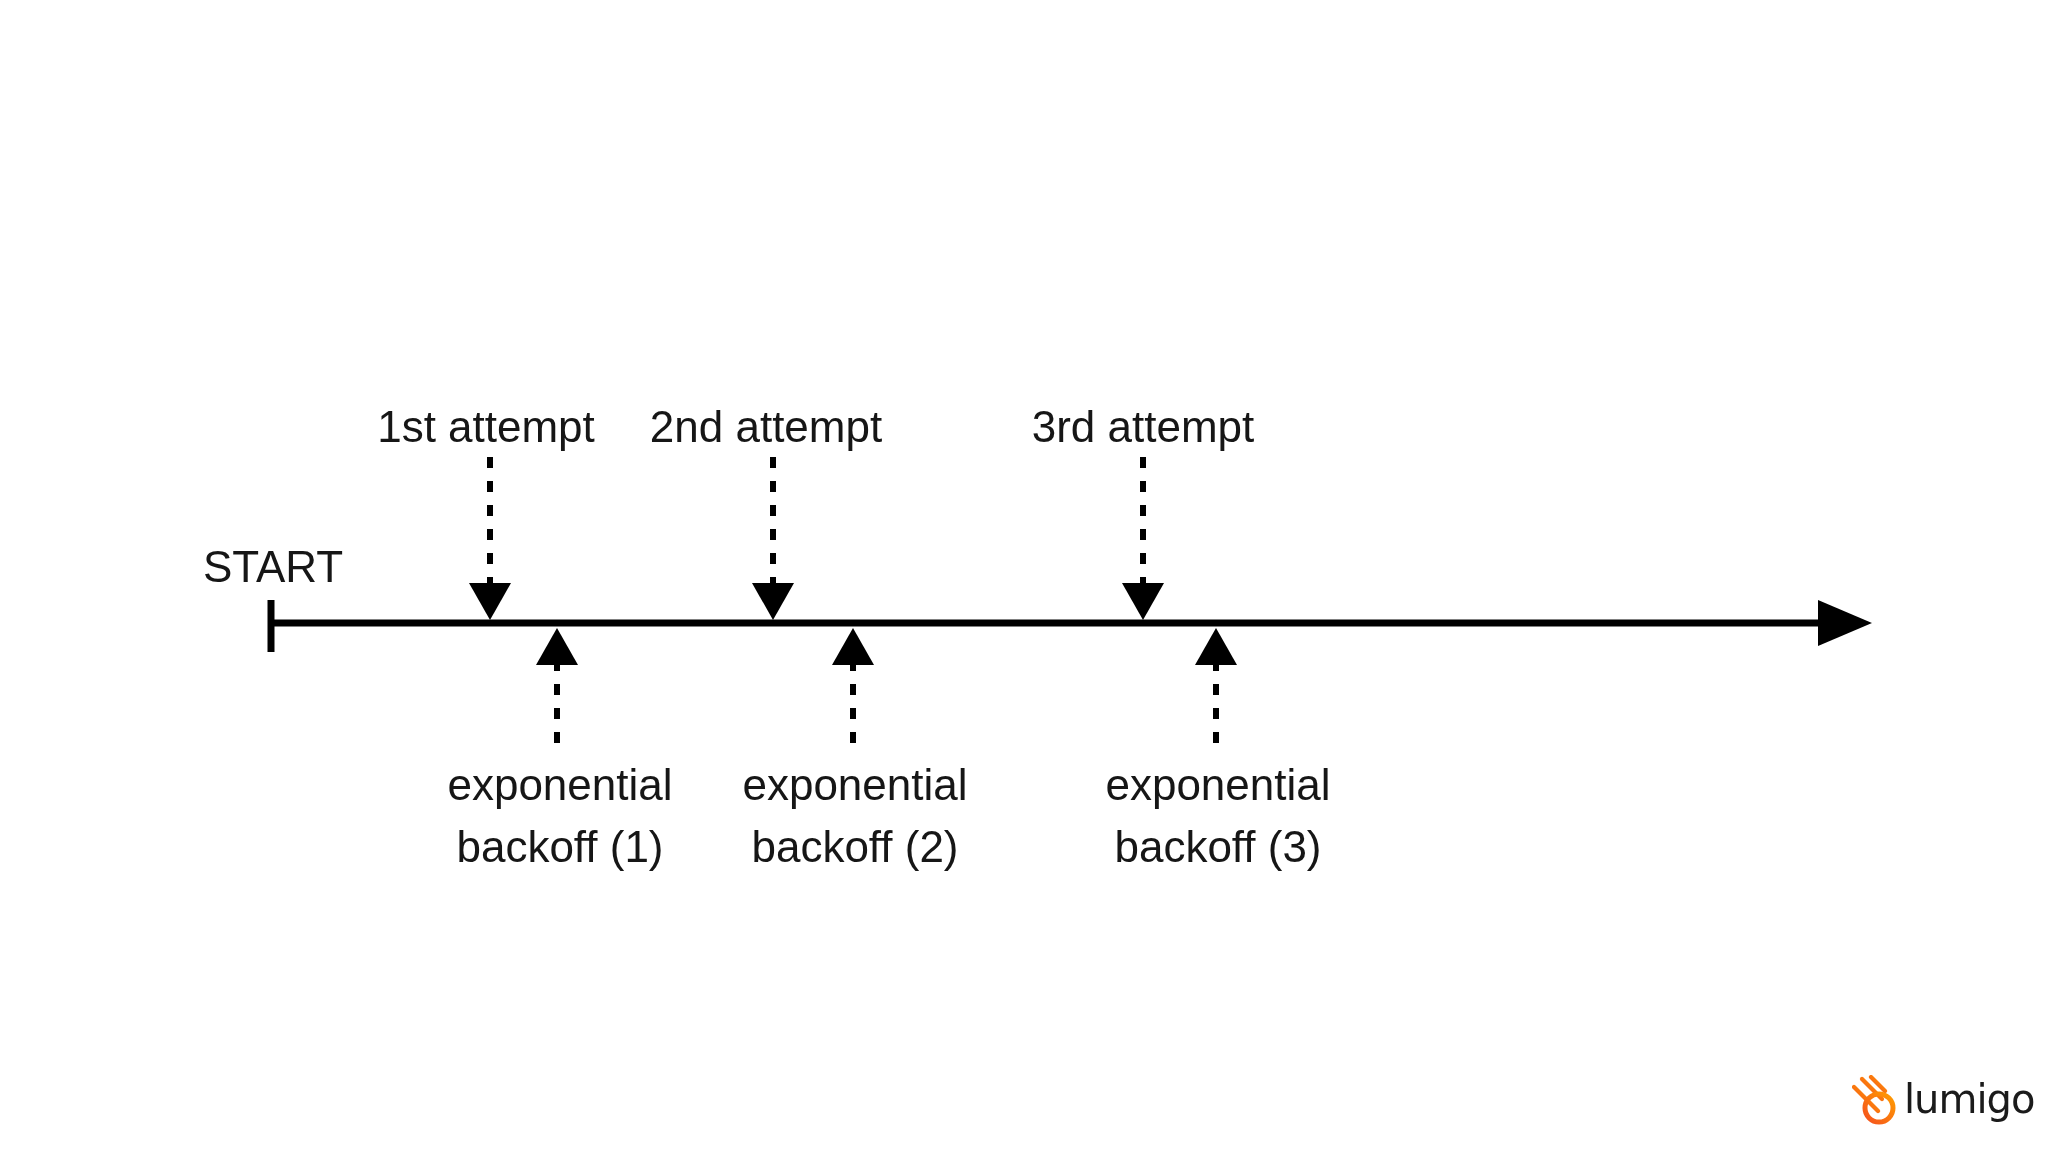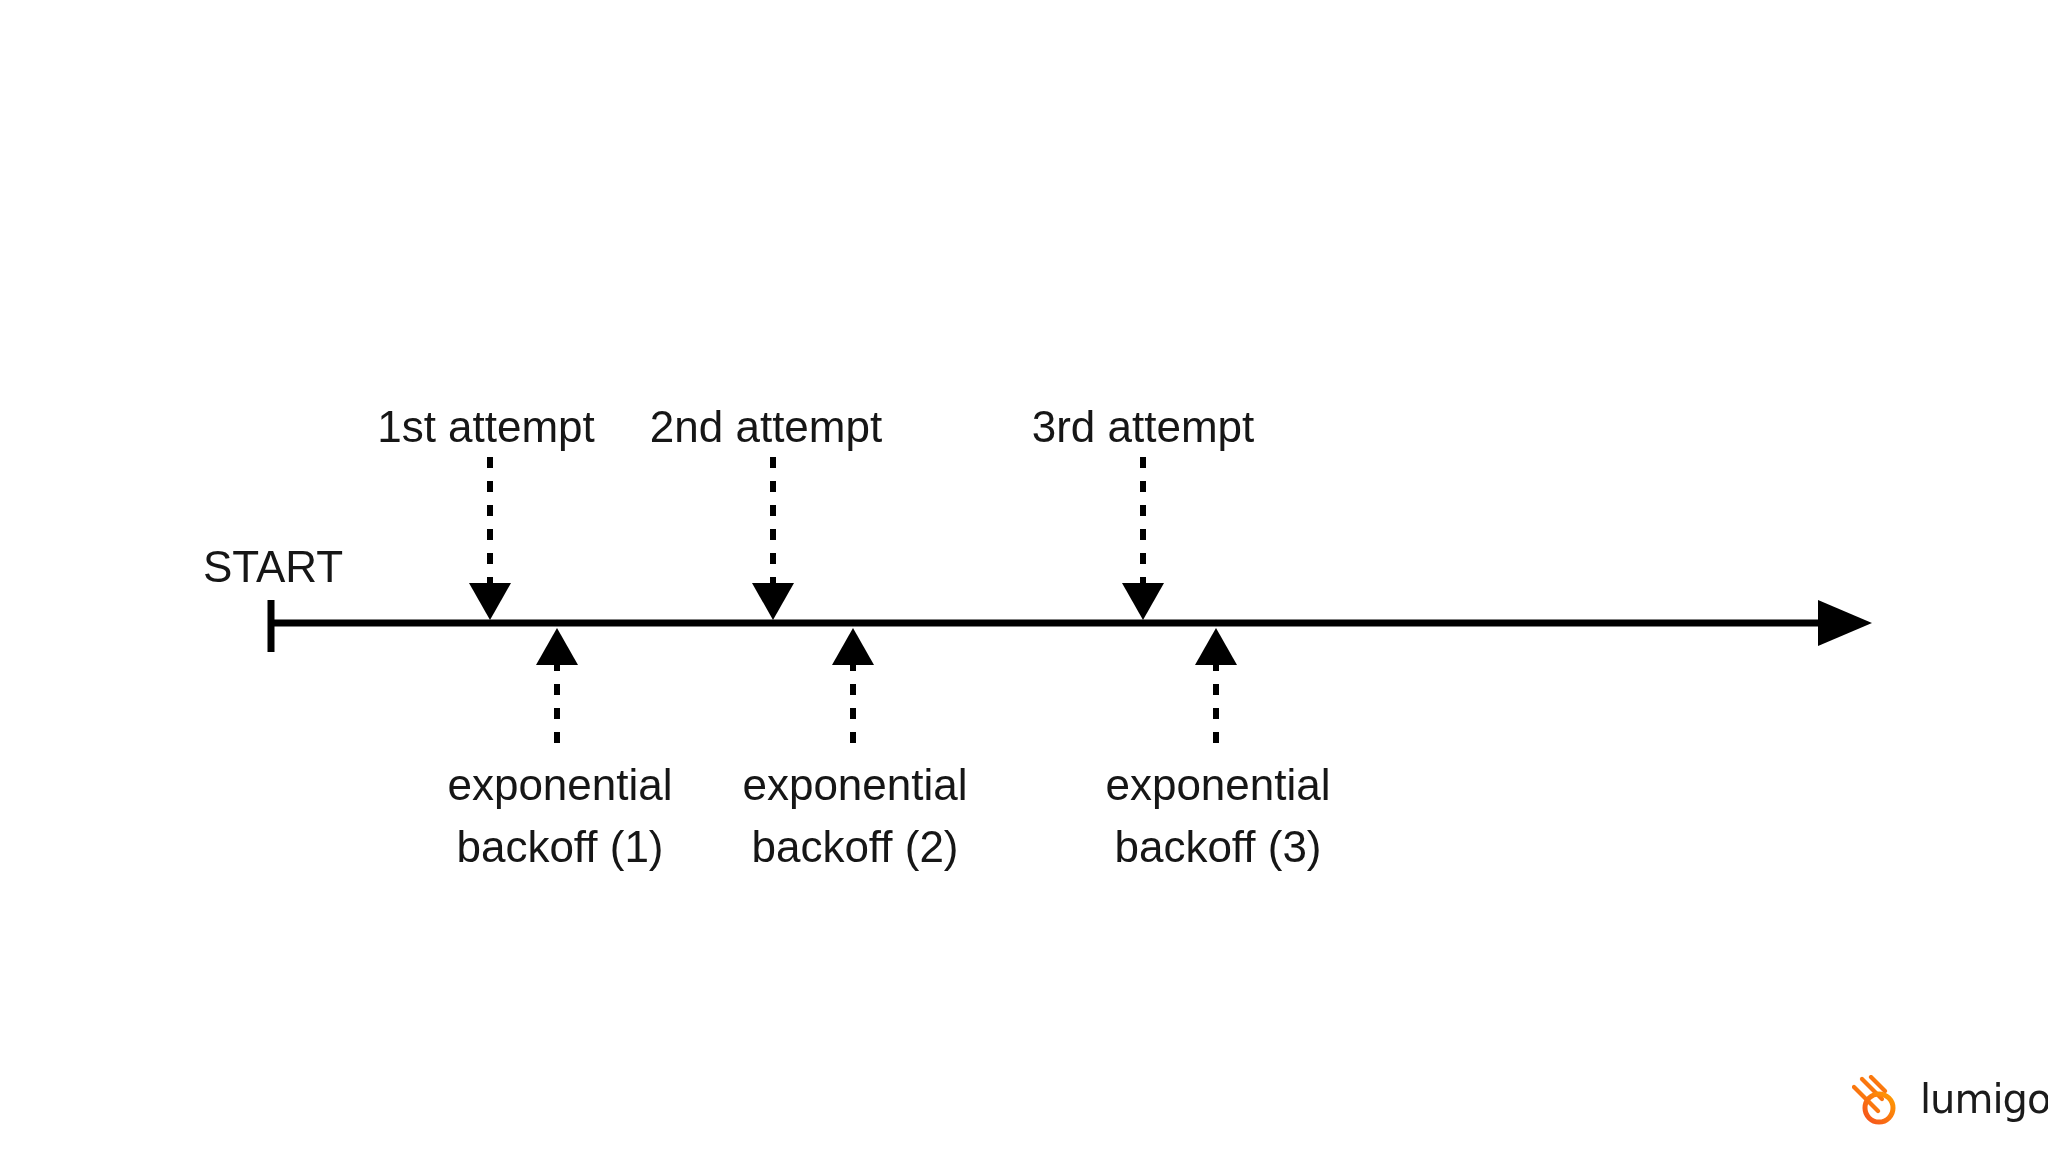--- a/index.html
+++ b/index.html
@@ -64,21 +64,21 @@
   }
   
   #logo {
     position: absolute;
     left: 1852px;
     top: 1070px;
     width: 180px;
     height: 62px;
     display: flex;
     align-items: center;
-    gap: 16px;
+    gap: 0;
   }
   #logo-mark {
     width: 52px;
     height: 52px;
     flex: 0 0 auto;
   }
   #logo-wordmark {
     font-family: "DejaVu Sans", sans-serif;
     font-size: 40px;
     font-weight: 500;

